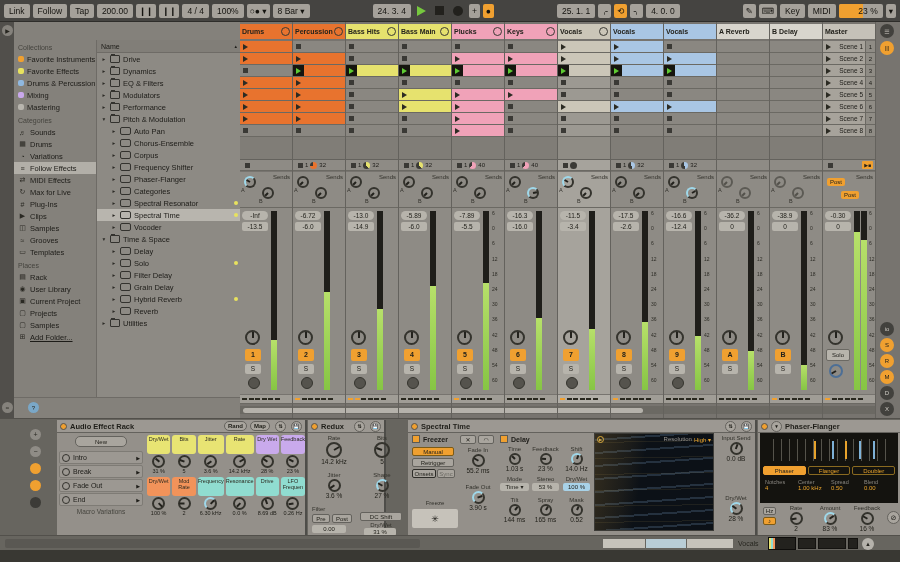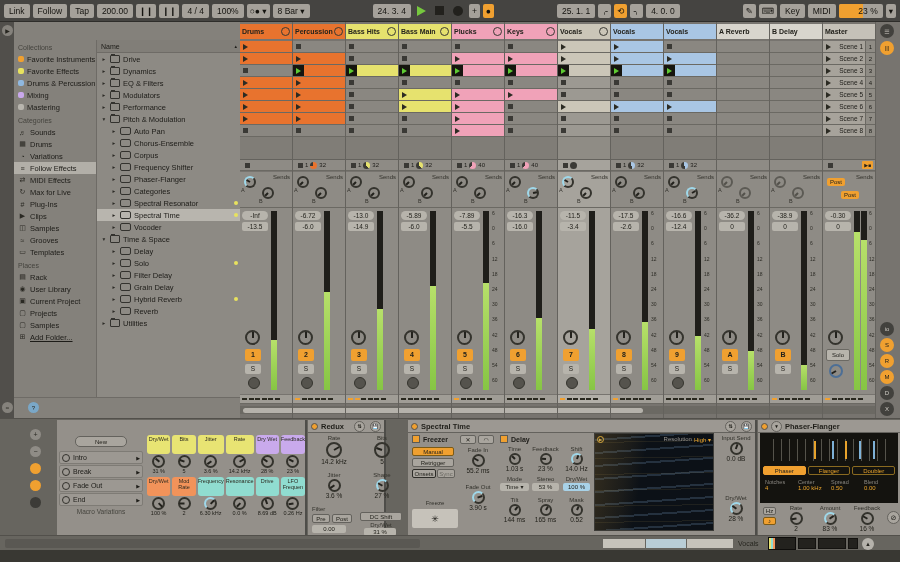--- a/index.html
+++ b/index.html
@@ -1375,20 +1375,28 @@
 <div id="devices">
   <div id="dev-rail">
       <div class="dr-circ " style="top: 0px;">+</div>
       <div class="dr-circ " style="top: 17px;">−</div>
       <div class="dr-circ on" style="top: 34px;"></div>
       <div class="dr-circ on" style="top: 51px;"></div>
       <div class="dr-circ dark" style="top: 68px;"></div>
     </div>
 
   <div class="dev" id="dev-rack" style="left:57px;width:250px">
+    <div class="dev-title">
+      <span class="led"></span>
+      <span>Audio Effect Rack</span>
+      <span style="margin-left:auto" class="pill">Rand</span>
+      <span class="pill">Map</span>
+      <span class="ticon">⇅</span>
+      <span class="ticon">💾</span>
+    </div>
     <div id="rack-vars">
       <div id="rack-new" class="pill" style="justify-content:center">New</div>
       <div id="rack-vars-list">
           <div class="var-row">
             <span class="var-ic"></span>
             <span>Intro</span>
             <span class="var-arr">▶</span>
           </div>
           <div class="var-row">
             <span class="var-ic"></span>

